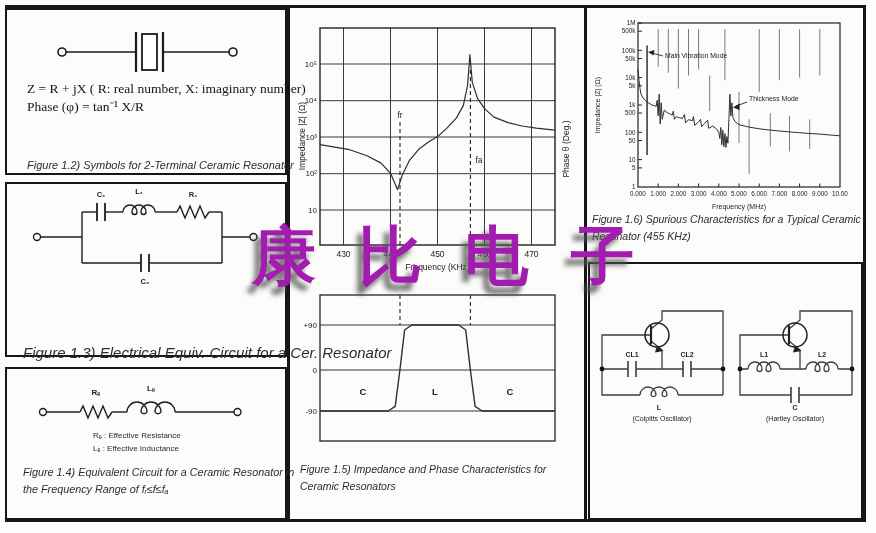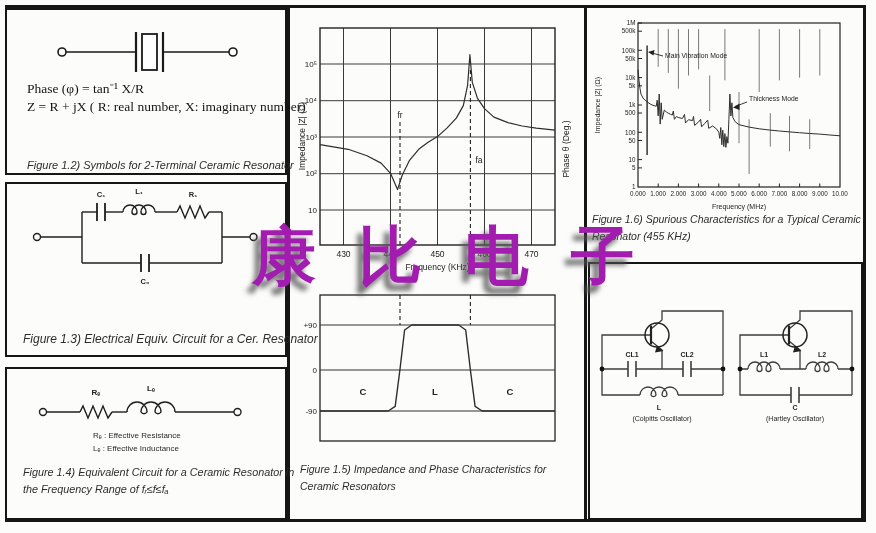--- a/index.html
+++ b/index.html
@@ -39,22 +39,22 @@
   <svg id="svgF12" style="left:5px;top:8px;" width="283" height="80">
     <circle cx="57" cy="44" r="4" fill="none" stroke="#1a1a1a" stroke-width="1.6"></circle>
     <line x1="61" y1="44" x2="131" y2="44" stroke="#1a1a1a" stroke-width="1.6"></line>
     <line x1="131" y1="24" x2="131" y2="64" stroke="#1a1a1a" stroke-width="2.2"></line>
     <rect x="137" y="26" width="15" height="36" fill="#fff" stroke="#1a1a1a" stroke-width="1.8"></rect>
     <line x1="158" y1="24" x2="158" y2="64" stroke="#1a1a1a" stroke-width="2.2"></line>
     <line x1="158" y1="44" x2="224" y2="44" stroke="#1a1a1a" stroke-width="1.6"></line>
     <circle cx="228" cy="44" r="4" fill="none" stroke="#1a1a1a" stroke-width="1.6"></circle>
   </svg>
   <div class="serifblock" style="left:27px;top:80px;">
+    <div>Z = R + jX ( R: real number, X: imaginary number)</div>
     <div>Phase (φ) = tan⁻¹ X/R</div>
-    <div>Z = R + jX ( R: real number, X: imaginary number)</div>
   </div>
   <div class="cap" style="left:27px;top:146px;font-size:11px;margin-top:13px;">Figure 1.2) Symbols for 2-Terminal Ceramic Resonator</div>
 
   <svg id="svgF13" style="left:5px;top:182px;" width="283" height="108">
     <g fill="none" stroke="#1f1f1f" stroke-width="1.4">
       <circle cx="32" cy="55" r="3.5"></circle>
       <path d="M35.5,55 H77 M77,30 V81 M217,30 V81 M217,55 H245"></path>
       <circle cx="248.5" cy="55" r="3.5"></circle>
       <path d="M77,30 H92"></path>
       <path d="M92,21 V39 M100,21 V39" stroke-width="1.8"></path>
@@ -65,21 +65,21 @@
       <path d="M204,30 H217"></path>
       <path d="M77,81 H136"></path>
       <path d="M136,72 V90 M144,72 V90" stroke-width="1.8"></path>
       <path d="M144,81 H217"></path>
     </g>
     <text x="96" y="15" text-anchor="middle" font-size="7.5" font-weight="600">C₁</text>
     <text x="134" y="12" text-anchor="middle" font-size="7.5" font-weight="600">L₁</text>
     <text x="188" y="15" text-anchor="middle" font-size="7.5" font-weight="600">R₁</text>
     <text x="140" y="102" text-anchor="middle" font-size="7.5" font-weight="600">C₀</text>
   </svg>
-  <div class="cap" style="left:23px;top:332px;font-size:12px;">Figure 1.3) Electrical Equiv. Circuit for a Cer. Resonator</div>
+  <div class="cap" style="left:23px;top:344px;font-size:15px;">Figure 1.3) Electrical Equiv. Circuit for a Cer. Resonator</div>
 
   <svg id="svgF14" style="left:5px;top:367px;" width="283" height="60">
     <g fill="none" stroke="#1f1f1f" stroke-width="1.4">
       <circle cx="38" cy="45" r="3.5"></circle>
       <path d="M41.5,45 H75"></path>
       <path d="M75,45 l3,-6 l5,12 l5,-12 l5,12 l5,-12 l5,12 l4,-6"></path>
       <path d="M107,45 H122"></path>
       <path d="M122,45 a10,10 0 1 1 20,0 a3.5,3.5 0 0 1 -6,0 a10,10 0 1 1 20,0 a3.5,3.5 0 0 1 -6,0 a10,10 0 1 1 20,0"></path>
       <path d="M170,45 H229"></path>
       <circle cx="232.5" cy="45" r="3.5"></circle>

